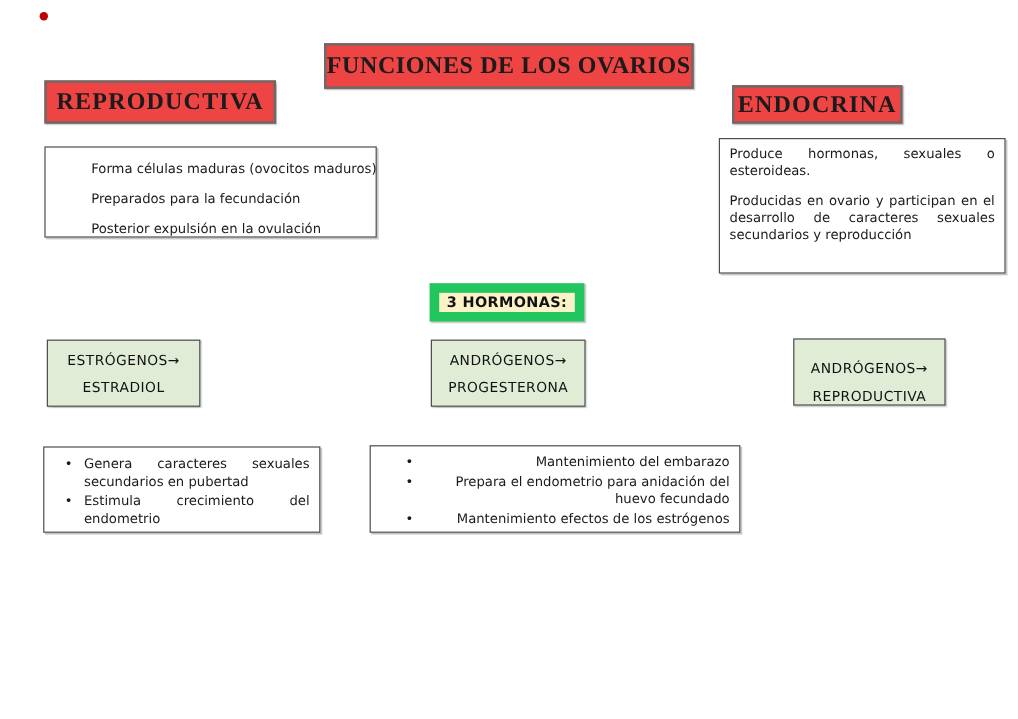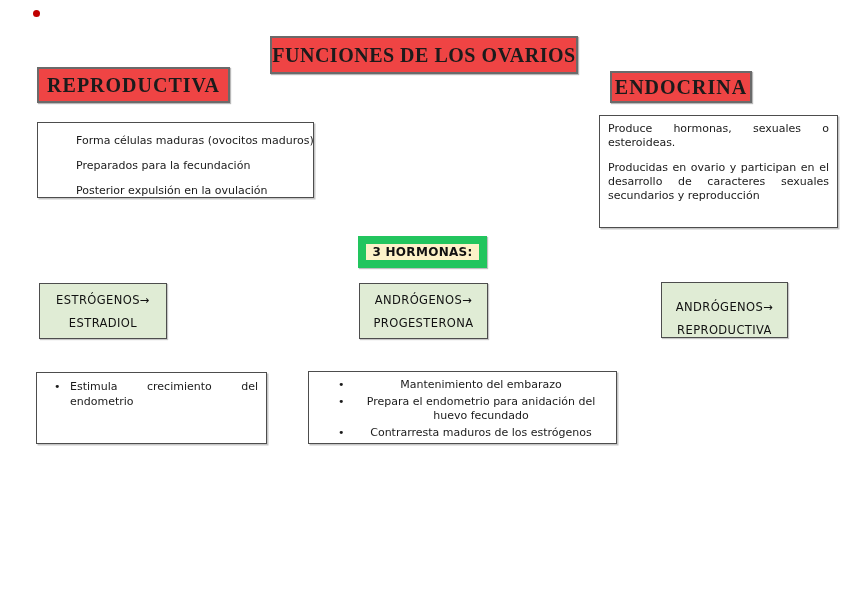--- a/index.html
+++ b/index.html
@@ -69,21 +69,21 @@
     align-items: center; justify-content: center;
     gap: 9px;
     font-weight: normal; font-size: 11.5px; color: #111;
     letter-spacing: 0.4px;
     text-align: center;
   }
 
   
   .bullet-box { color: #1a1a1a; font-size: 11px; line-height: 1.32; }
   .effects-left  { padding: 7px 8px 0 14px; text-align: justify; }
-  .effects-mid   { padding: 6px 8px 0 26px; text-align: center; }
+  .effects-mid   { padding: 6px 8px 0 26px; text-align: right; }
   .bullet-item { position: relative; padding-left: 19px; margin-bottom: 2px; }
   .bullet-item::before {
     content: "\2022";
     position: absolute; left: 3px; top: 0;
     font-size: 11px;
   }
 </style>
 </head>
 <body>
 
@@ -127,22 +127,23 @@
     <span>ANDRÓGENOS→</span>
     <span>PROGESTERONA</span>
   </div>
 
   <div class="abs green-box" style="left:661px; top:282px; width:127px; height:56px;justify-content:flex-end;">
     <span>ANDRÓGENOS→</span>
     <span>REPRODUCTIVA</span>
   </div>
 
   <div class="abs plain-box bullet-box effects-left" style="left:36px; top:372px; width:231px; height:72px;">
+    <div class="bullet-item">Genera caracteres sexuales secundarios en pubertad</div>
     <div class="bullet-item">Estimula crecimiento del endometrio</div>
   </div>
 
   <div class="abs plain-box bullet-box effects-mid" style="left:308px; top:371px; width:309px; height:73px;">
     <div class="bullet-item">Mantenimiento del embarazo</div>
     <div class="bullet-item">Prepara el endometrio para anidación del huevo fecundado</div>
-    <div class="bullet-item">Contrarresta maduros de los estrógenos</div>
+    <div class="bullet-item">Mantenimiento efectos de los estrógenos</div>
   </div>
 
 </div>
 
 </body></html>

